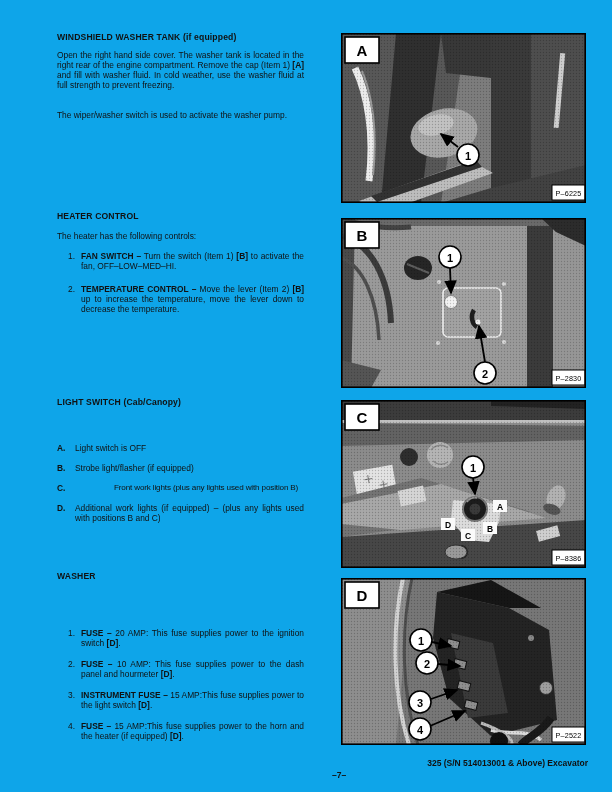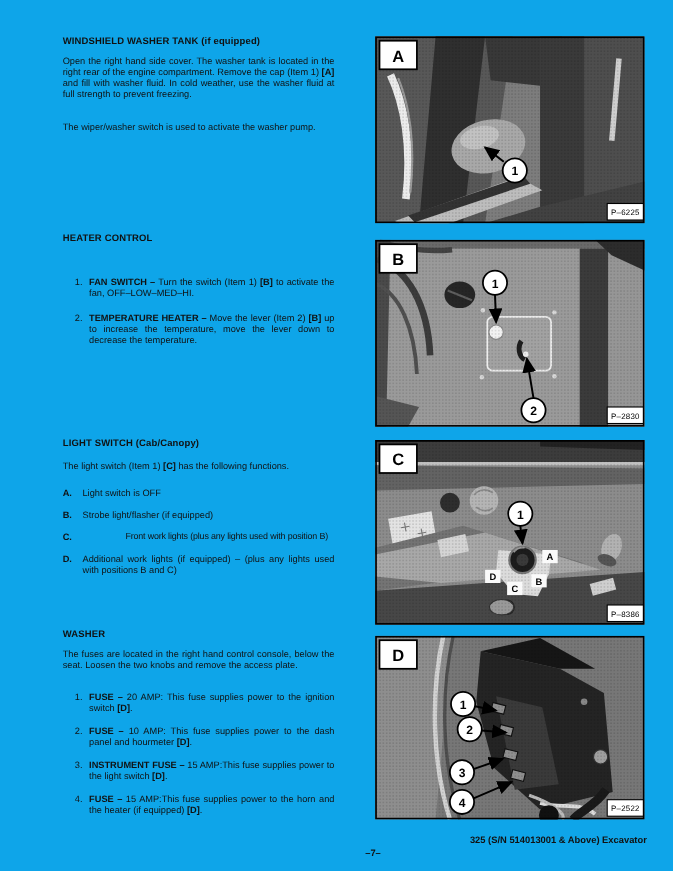--- a/index.html
+++ b/index.html
@@ -29,55 +29,54 @@
 <div class="page">
 
   <div class="abs h" style="left:57px;top:32px;">WINDSHIELD WASHER TANK (if equipped)</div>
 
   <div class="abs bt" style="left:57px;top:50px;width:247px;"><span>Open the right hand side cover. The washer tank is located in the right rear of the engine compartment. Remove the cap (Item 1) </span><b>[A]</b><span> and fill with washer fluid. In cold weather, use the washer fluid at full strength to prevent freezing.</span></div>
 
   <div class="abs bt" style="left:57px;top:110px;width:247px;">The wiper/washer switch is used to activate the washer pump.</div>
 
   <div class="abs h" style="left:57px;top:211px;">HEATER CONTROL</div>
 
+  <div class="abs bt" style="left:57px;top:231px;width:247px;">The heater has the following controls:</div>
 
   <div class="abs li" style="left:68px;top:251px;width:236px;">
     <span class="num">1.</span>
     <div class="bod"><b>FAN SWITCH –</b><span> Turn the switch (Item 1) </span><b>[B]</b><span> to activate the fan, OFF–LOW–MED–HI.</span></div>
   </div>
 
   <div class="abs li" style="left:68px;top:284px;width:236px;">
     <span class="num">2.</span>
-    <div class="bod"><b>TEMPERATURE HEATER –</b><span> Move the lever (Item 2) </span><b>[B]</b><span> up to increase the temperature, move the lever down to decrease the temperature.</span></div>
+    <div class="bod"><b>TEMPERATURE CONTROL –</b><span> Move the lever (Item 2) </span><b>[B]</b><span> up to increase the temperature, move the lever down to decrease the temperature.</span></div>
   </div>
 
   <div class="abs h" style="left:57px;top:397px;">LIGHT SWITCH (Cab/Canopy)</div>
 
-  <div class="abs bt" style="left:57px;top:418px;width:247px;"><span>The light switch (Item 1) </span><b>[C]</b><span> has the following functions.</span></div>
 
   <div class="abs li" style="left:57px;top:443px;width:247px;">
     <span class="numb">A.</span>
     <div class="bod2">Light switch is OFF</div>
   </div>
   <div class="abs li" style="left:57px;top:463px;width:247px;">
     <span class="numb">B.</span>
     <div class="bod2">Strobe light/flasher (if equipped)</div>
   </div>
   <div class="abs li" style="left:57px;top:483px;width:247px;">
     <span class="numb">C.</span>
     <div class="bod2 tight">Front work lights (plus any lights used with position B)</div>
   </div>
   <div class="abs li" style="left:57px;top:503px;width:247px;">
     <span class="numb">D.</span>
     <div class="bod2">Additional work lights (if equipped) – (plus any lights used with positions B and C)</div>
   </div>
 
   <div class="abs h" style="left:57px;top:571px;">WASHER</div>
 
-  <div class="abs bt" style="left:57px;top:589px;width:247px;">The fuses are located in the right hand control console, below the seat. Loosen the two knobs and remove the access plate.</div>
 
   <div class="abs li" style="left:68px;top:628px;width:236px;">
     <span class="num">1.</span>
     <div class="bod"><b>FUSE –</b><span> 20 AMP: This fuse supplies power to the ignition switch </span><b>[D]</b><span>.</span></div>
   </div>
   <div class="abs li" style="left:68px;top:659px;width:236px;">
     <span class="num">2.</span>
     <div class="bod"><b>FUSE –</b><span> 10 AMP: This fuse supplies power to the dash panel and hourmeter </span><b>[D]</b><span>.</span></div>
   </div>
   <div class="abs li" style="left:68px;top:690px;width:236px;">

